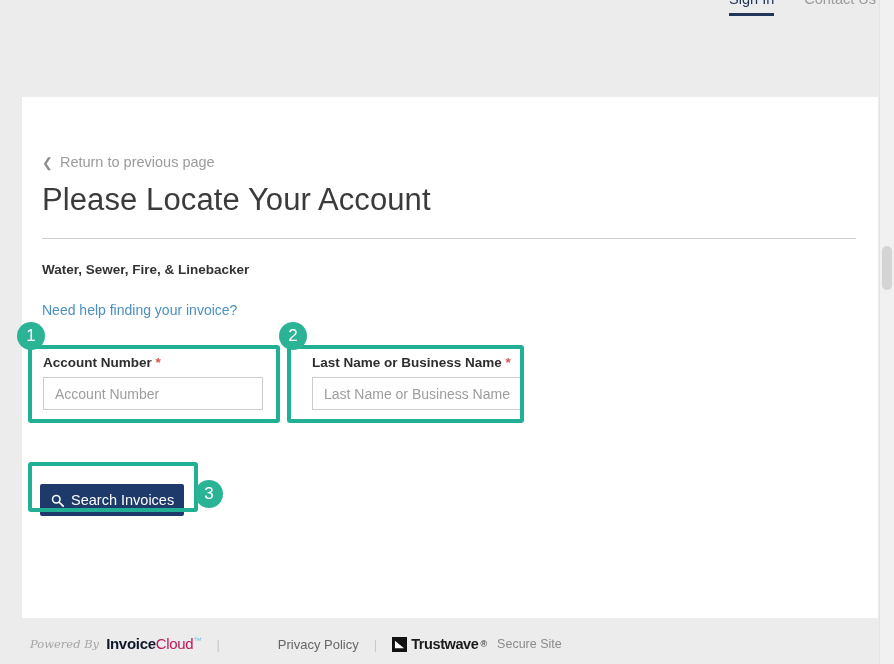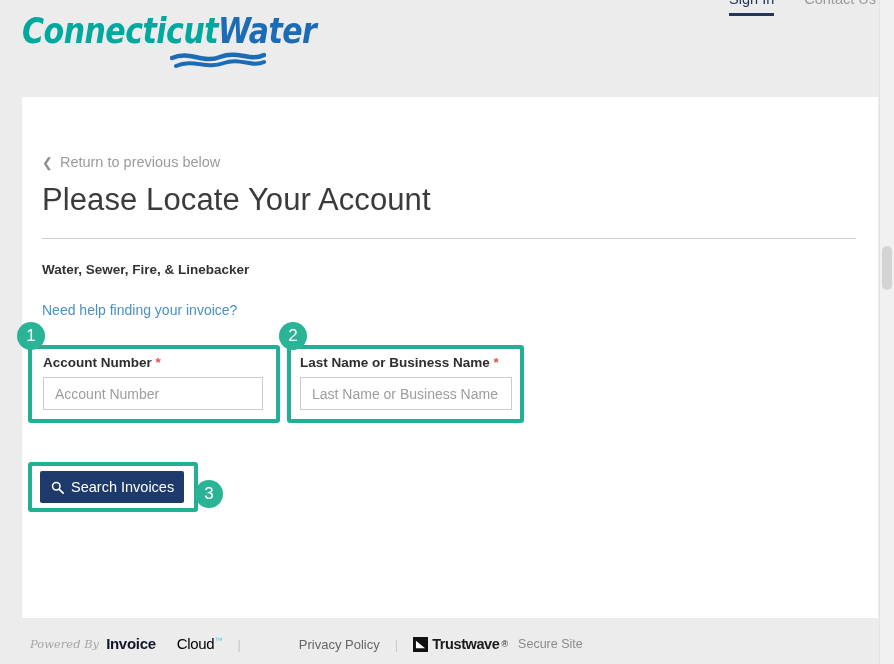--- a/index.html
+++ b/index.html
@@ -122,25 +122,25 @@
     padding: 0 11px;
     font-family: "Liberation Sans", sans-serif;
     outline: none;
   }
   .text-input::placeholder { color: #9d9d9d; }
 
   #field-account {
     position: absolute; left: 43px; top: 355px; width: 220px;
   }
   #field-lastname {
-    position: absolute; left: 300px; top: 355px; width: 212px;
+    position: absolute; left: 312px; top: 355px; width: 212px;
   }
 
   #search-btn {
-    position: absolute; left: 40px; top: 471px;
+    position: absolute; left: 40px; top: 484px;
     height: 32px;
     background: #1d3a6b;
     color: #ffffff;
     border: none;
     font-size: 14.5px;
     padding: 0 10px 0 11px;
     display: flex; align-items: center; gap: 7px;
     cursor: pointer;
     font-family: "Liberation Sans", sans-serif;
     border-radius: 2px;
@@ -179,21 +179,21 @@
     gap: 2px;
   }
   .f-powered {
     font-family: "DejaVu Serif", serif;
     font-style: italic;
     font-size: 11.5px;
     color: #a6a6a6;
     margin-right: 5px;
   }
   .f-invoice { font-size: 15px; font-weight: bold; color: #0f172a; letter-spacing: -0.3px; }
-  .f-cloud { font-size: 15px; color: #000000; letter-spacing: -0.3px; margin-left: 21px; }
+  .f-cloud { font-size: 15px; color: #be185d; letter-spacing: -0.3px; }
   .f-tm { font-size: 8px; color: #5bc6e8; vertical-align: super; }
   .f-sep { color: #c9c9c9; margin: 0 13px; font-size: 13px; }
   .f-privacy { font-size: 13px; color: #666; cursor: pointer; margin-left: 43px; }
   #trustwave-logo {
     width: 15px; height: 15px; background: #111;
     display: inline-flex; align-items: center; justify-content: center;
     margin-right: 2px;
   }
   .f-trustwave { font-size: 14.5px; font-weight: bold; color: #1a1a1a; letter-spacing: -0.4px; }
   .f-reg { font-size: 9px; vertical-align: super; color: #1a1a1a; }
@@ -213,47 +213,38 @@
     border-radius: 5px;
   }
 </style>
 </head>
 <body>
 
 <div id="page">
 
   <div id="header">
 
-    <div id="logo">
-      <span class="logo-text">
-        <span class="logo-ct">Connecticut</span><span class="logo-w">Water</span>
-      </span>
-      <svg id="logo-wave" width="96" height="22" viewBox="0 0 96 22">
-        <path d="M2 10 C 20 2, 32 16, 50 9 C 68 2, 80 14, 94 7" stroke="#1b6cb5" stroke-width="4.5" fill="none" stroke-linecap="round"></path>
-        <path d="M6 18 C 24 10, 36 22, 54 15 C 70 9, 82 20, 94 14" stroke="#1b6cb5" stroke-width="4" fill="none" stroke-linecap="round"></path>
-      </svg>
-    </div>
 
     <div id="topnav">
       <div class="nav-item active">
         <span>Sign In</span>
         <span class="nav-underline"></span>
       </div>
       <div class="nav-item">
         <span>Contact Us</span>
       </div>
     </div>
 
   </div>
 
   <div id="card">
 
     <div id="return-link">
       <span class="chev">❮</span>
-      <span>Return to previous below</span>
+      <span>Return to previous page</span>
     </div>
 
     <div id="page-title">Please Locate Your Account</div>
 
     <div id="divider"></div>
 
     <div id="subhead">Water, Sewer, Fire, &amp; Linebacker</div>
 
 
     <div id="help-link">Need help finding your invoice?</div>

